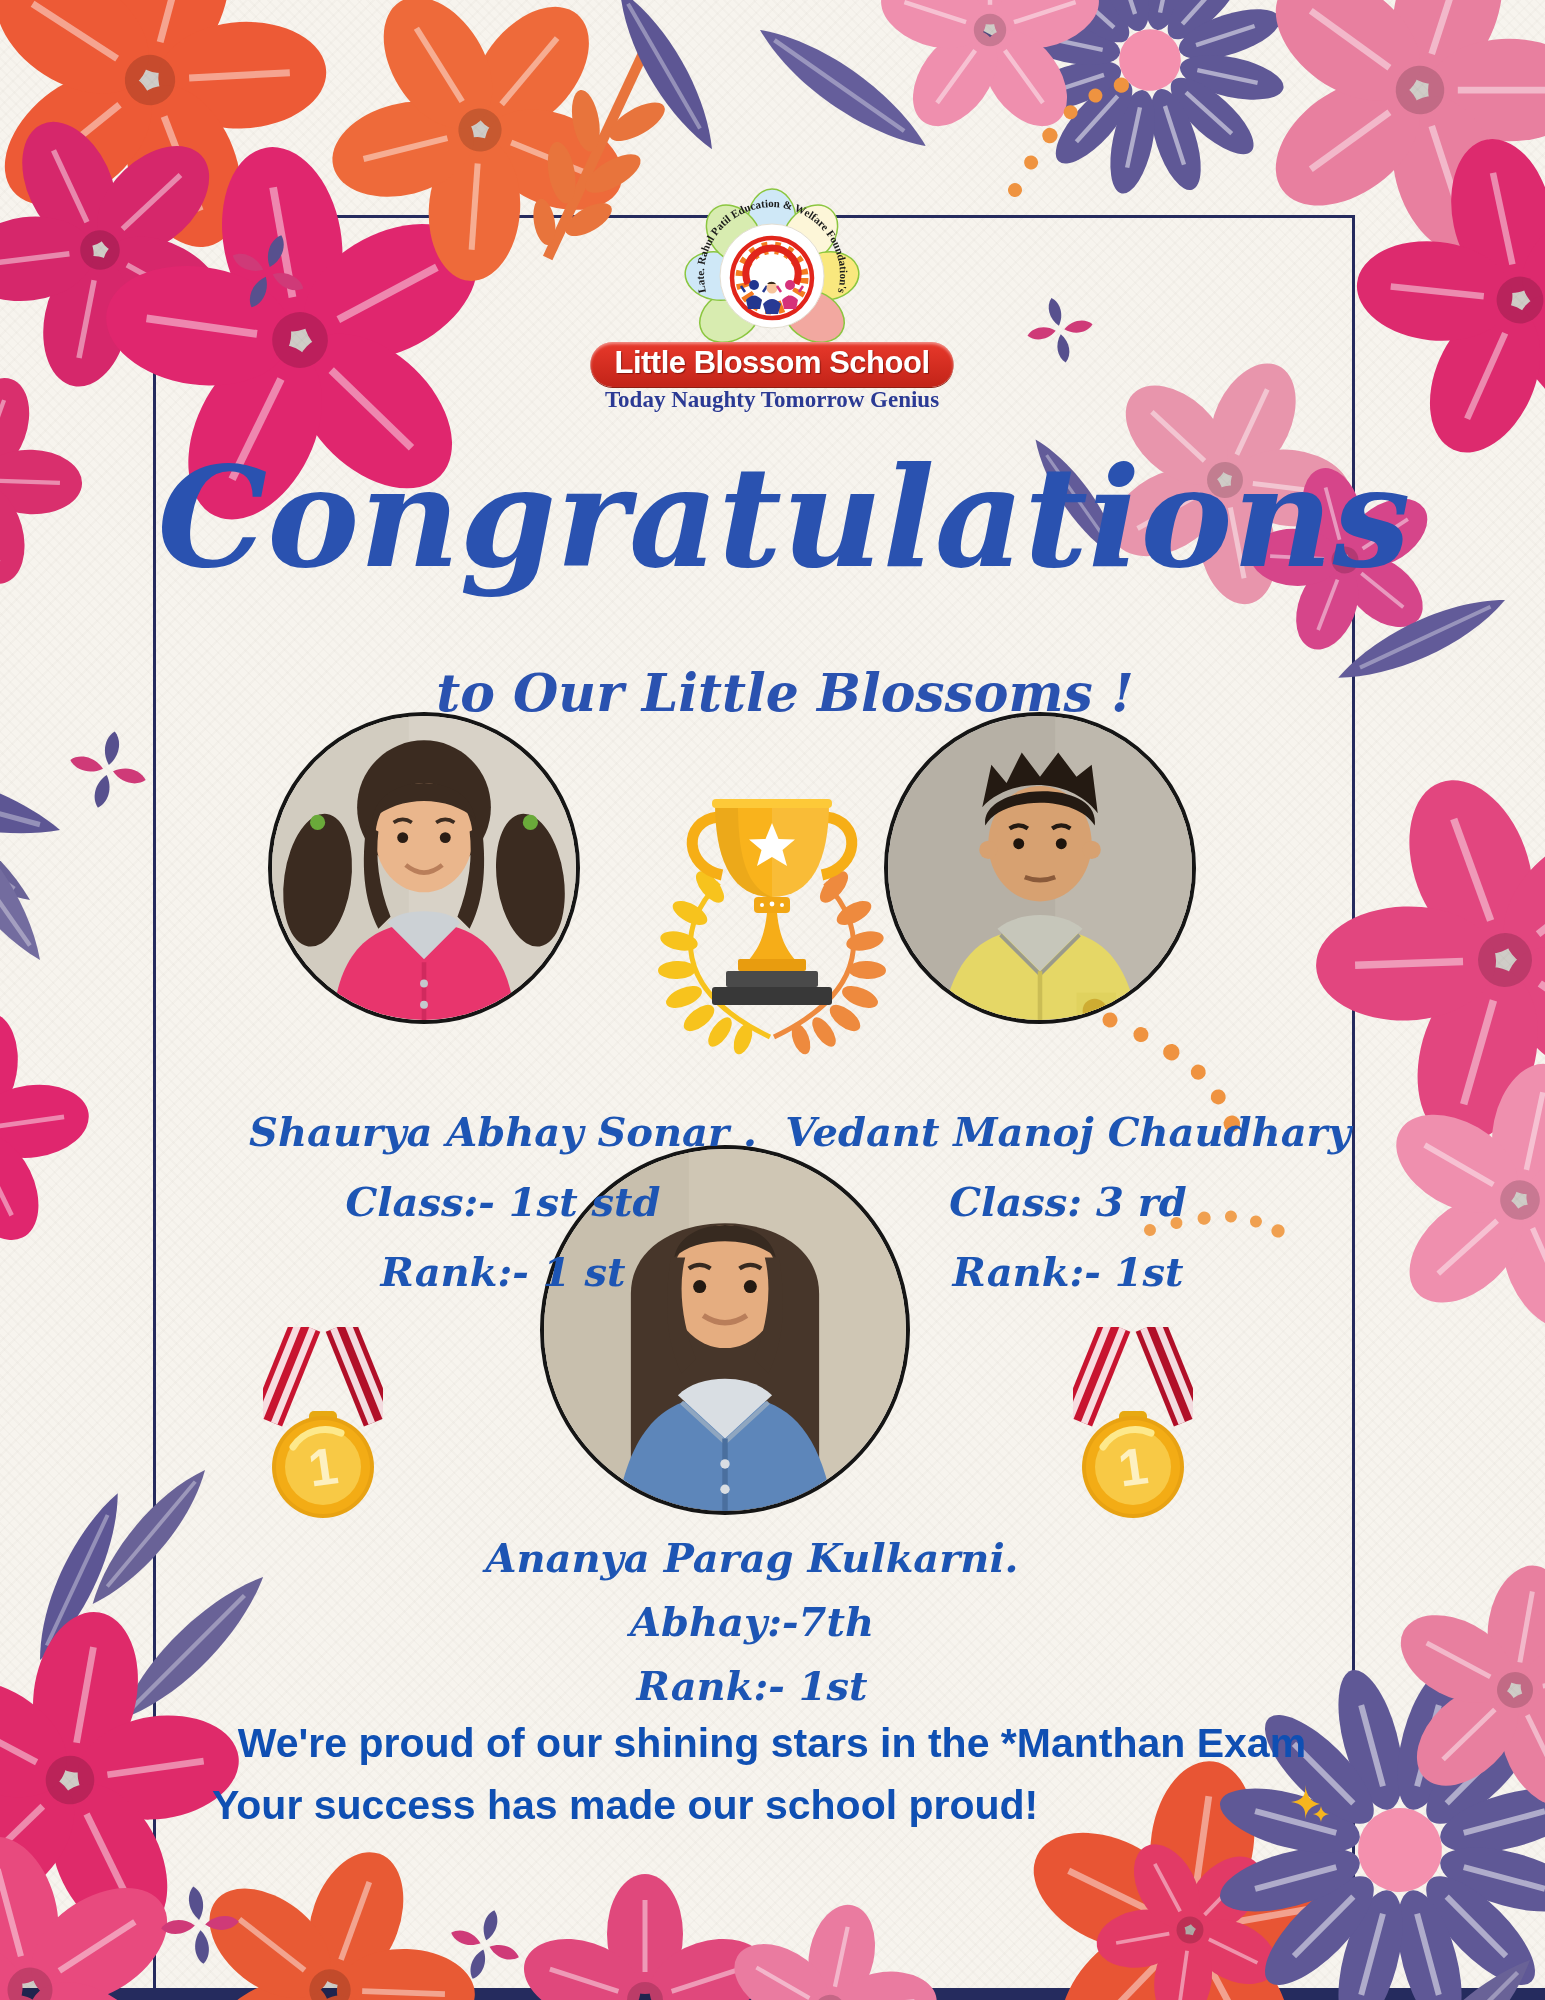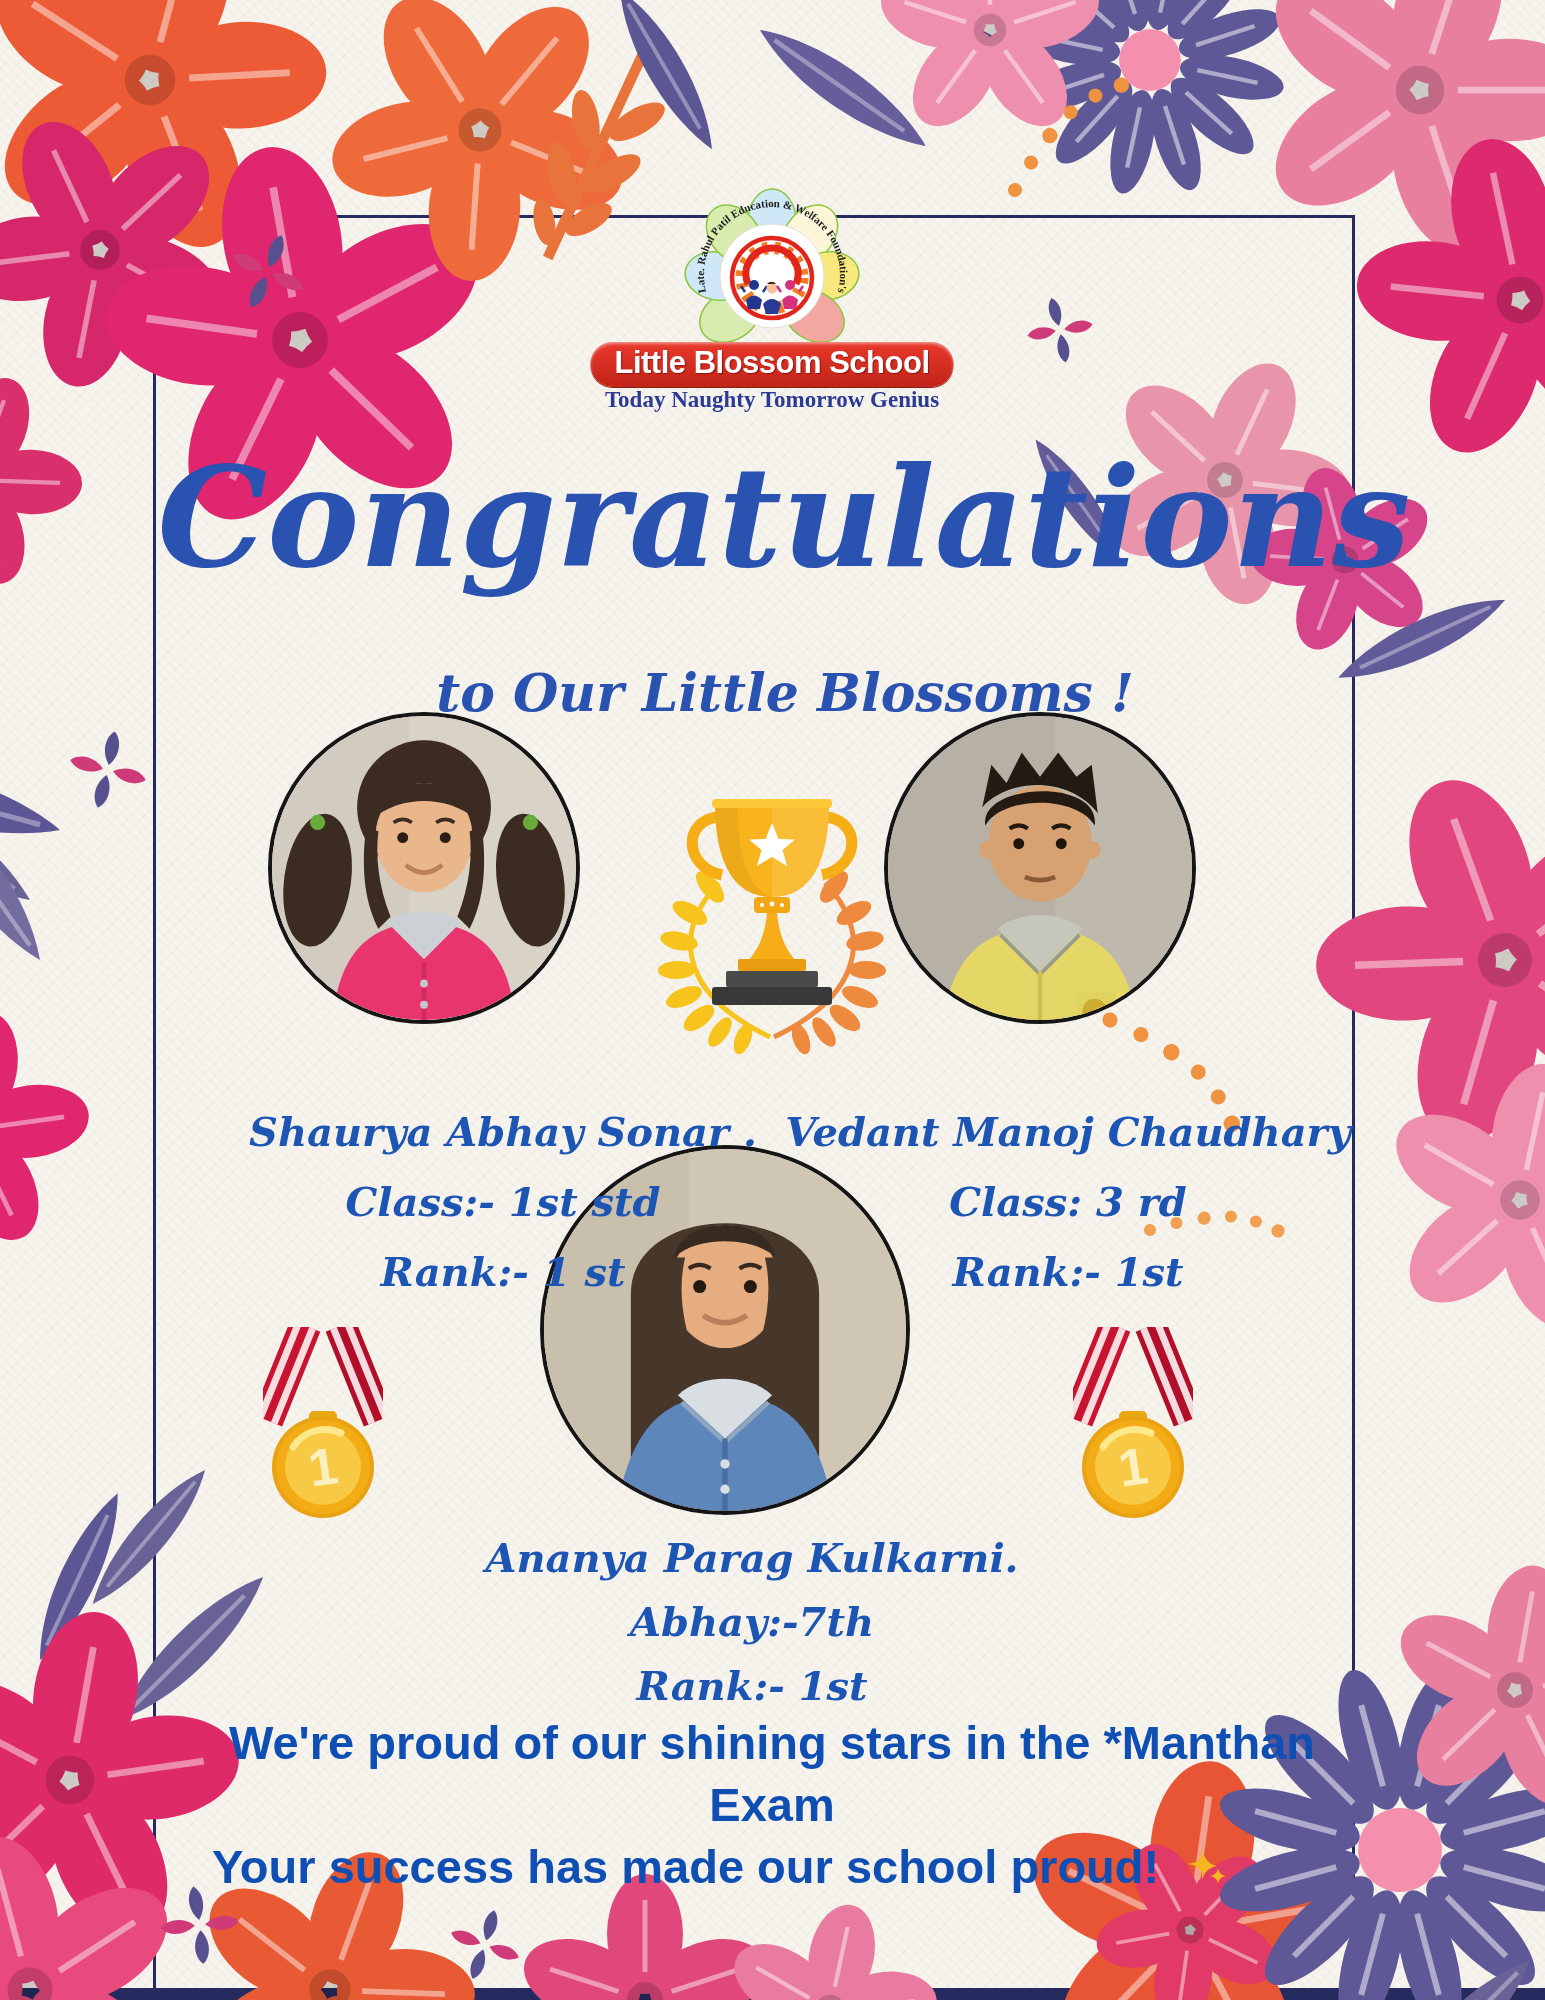--- a/index.html
+++ b/index.html
@@ -42,22 +42,22 @@
     font-size:40px;color:#1d55b4;white-space:nowrap;line-height:70px;}
   .sblock-left{left:455px;top:1097px;margin-left:48px;}
   .sblock-right{left:1068px;top:1097px;}
   .sblock-middle{left:752px;top:1526px;}
   .sblock-middle .line{line-height:64px;}
   .medal{width:120px;height:200px;z-index:4;}
   .medal-left{left:263px;top:1327px;}
   .medal-right{left:1073px;top:1327px;}
   
   .footer{left:772px;top:1712px;transform:translateX(-50%);width:1120px;text-align:center;z-index:6;}
-  .footer .fline{font-weight:bold;font-size:47px;color:#0f4fb3;line-height:62px;}
-  .fline3wrap{display:flex;align-items:center;justify-content:flex-start;gap:26px;}
+  .footer .fline{font-weight:bold;font-size:41px;color:#0f4fb3;line-height:62px;}
+  .fline3wrap{display:flex;align-items:center;justify-content:space-between;gap:26px;}
   .sparkle{width:44px;height:44px;}
 </style>
 </head>
 <body>
 
 <div class="poster">
 
   <div class="abs frame"></div>
   <div class="abs bottom-bar"></div>
 

